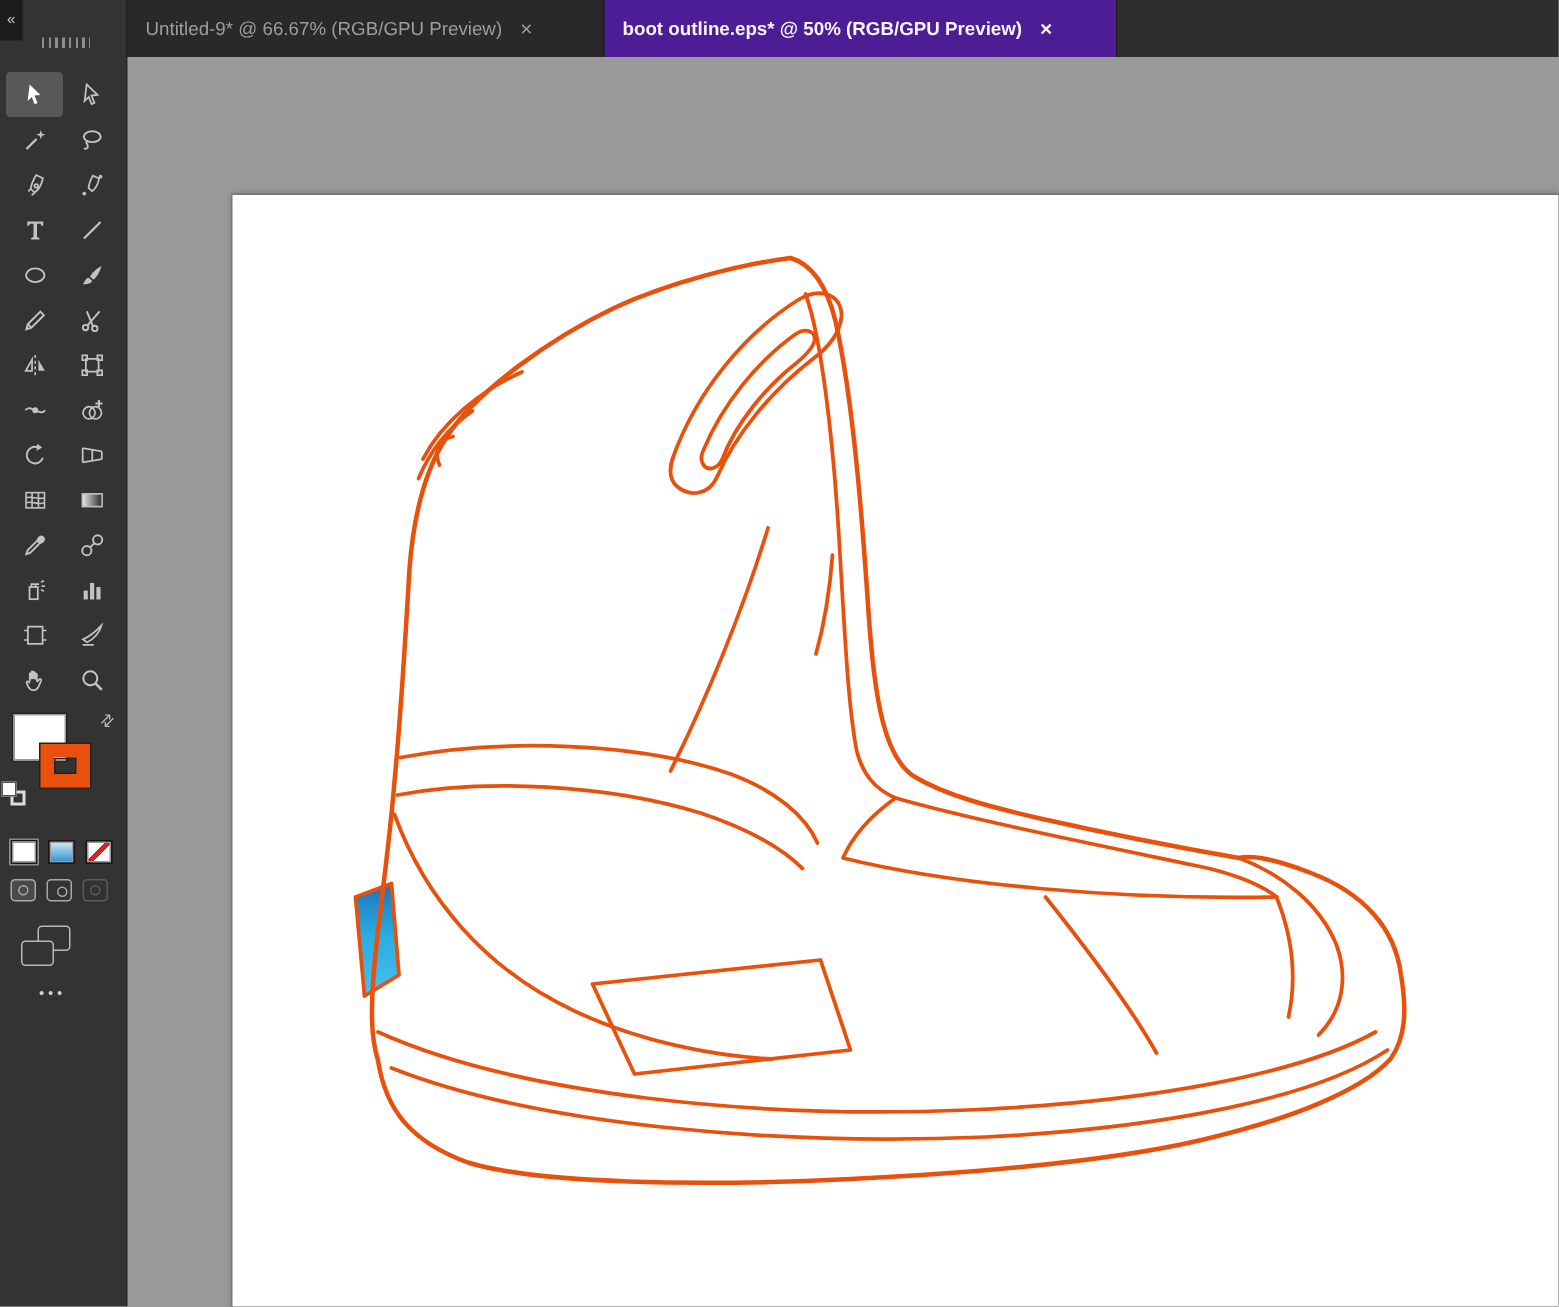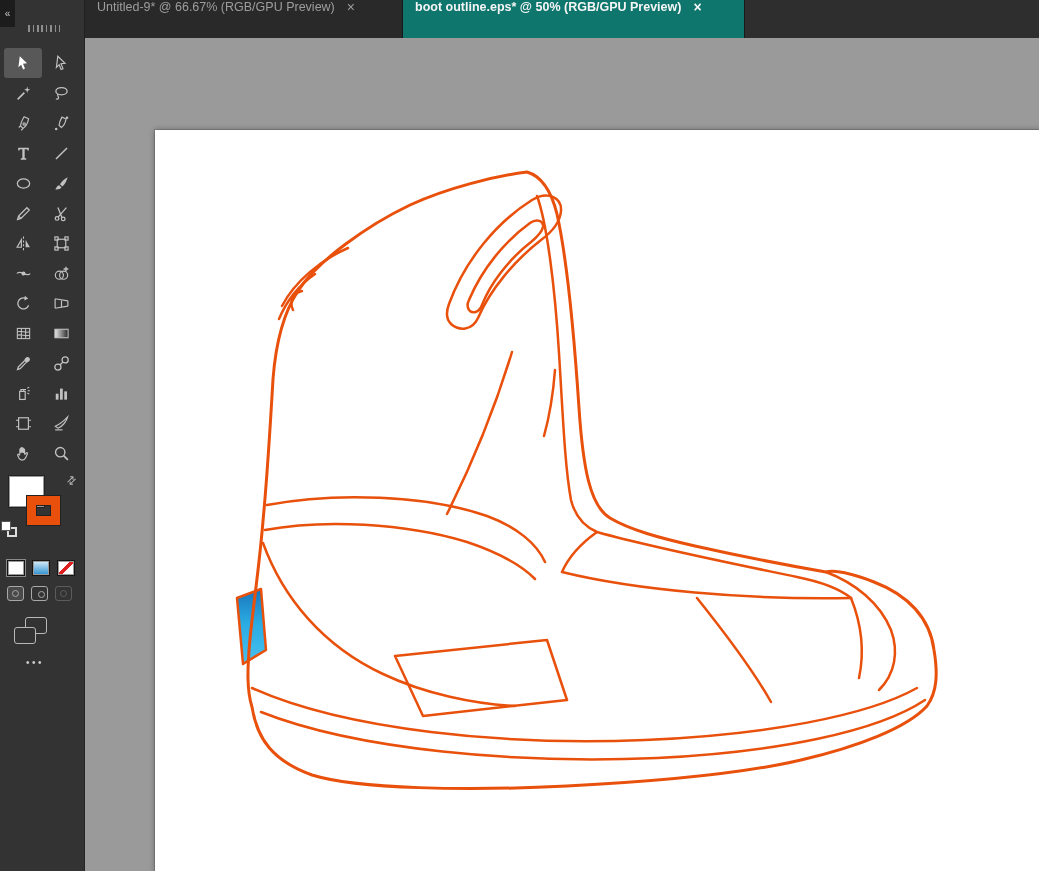--- a/index.html
+++ b/index.html
@@ -11,23 +11,23 @@
   }
   #app{width:1039px;height:871px;display:flex;flex-direction:column;}
 
   
   #tabbar{height:38px;display:flex;background:#2e2e2e;flex:none;}
   #toolbar-header{width:85px;flex:none;background:#333333;position:relative;border-right:1px solid #202020;box-sizing:border-box;}
   .collapse{position:absolute;top:0;left:0;width:15px;height:27px;background:#1c1c1c;color:#c9c9c9;
     font-size:10px;display:flex;align-items:center;justify-content:center;cursor:pointer;}
   .grip{position:absolute;left:28px;top:25px;width:32px;height:7px;
     background:repeating-linear-gradient(90deg,#8d8d8d 0 1.5px,transparent 1.5px 4.5px);}
-  .tab{display:flex;padding:0 12px;box-sizing:border-box;border-right:1px solid #191919;cursor:pointer;}
+  .tab{display:flex;align-items:center;padding:0 12px;box-sizing:border-box;border-right:1px solid #191919;cursor:pointer;}
   .tab.inactive{width:318px;background:#292929;color:#9d9d9d;}
-  .tab.active{width:342px;background:#0f766e;color:#f5f5f5;font-weight:bold;}
+  .tab.active{width:342px;background:#4c1d95;color:#f5f5f5;font-weight:bold;}
   .tab-label{font-size:12.5px;white-space:nowrap;overflow:hidden;}
   .tab-close{margin-left:12px;font-size:14px;line-height:1;cursor:pointer;}
   .tabbar-rest{flex:1;background:#2e2e2e;}
 
   
   #main{flex:1;display:flex;min-height:0;}
 
   
   #toolbar{width:85px;flex:none;background:#333333;border-right:1px solid #242424;box-sizing:border-box;padding-top:10px;position:relative;}
   #tools-grid{display:grid;grid-template-columns:38px 38px;justify-content:center;}

